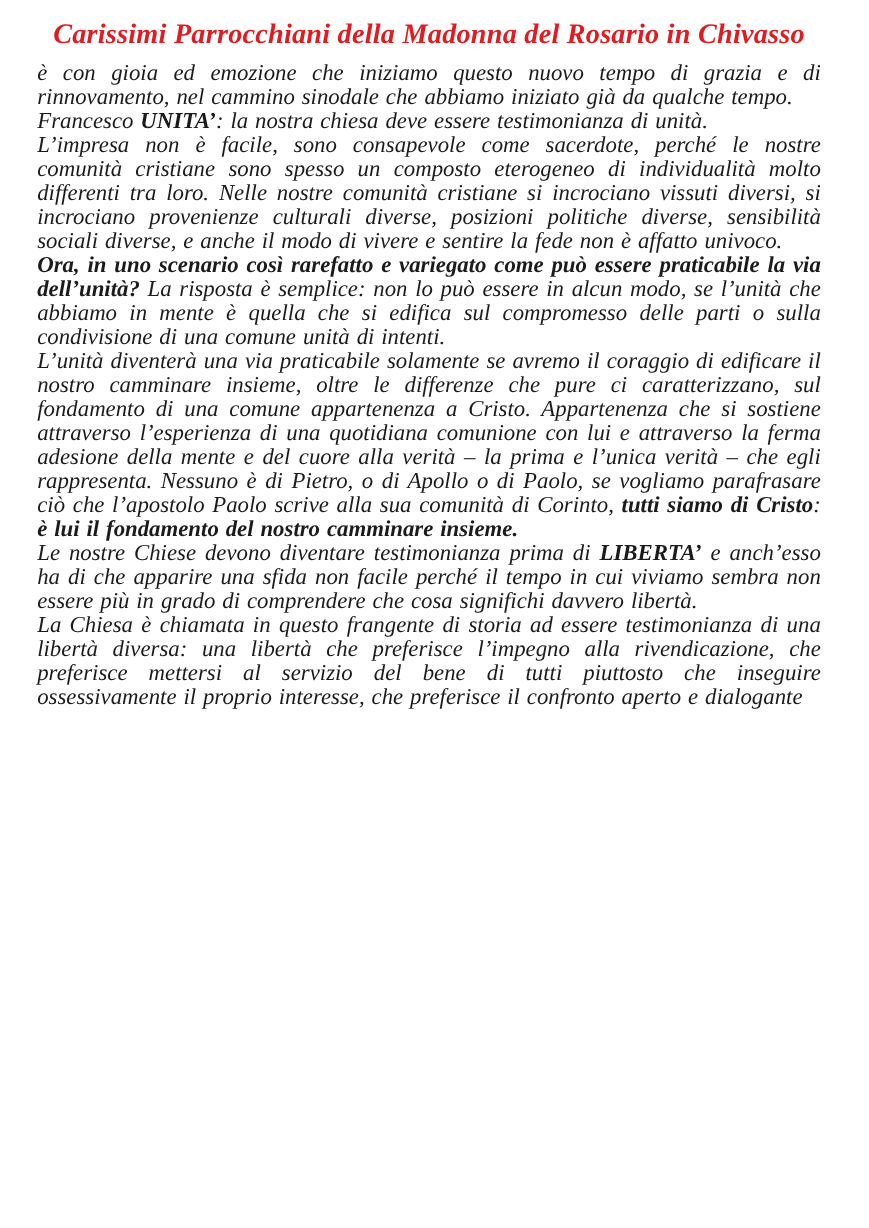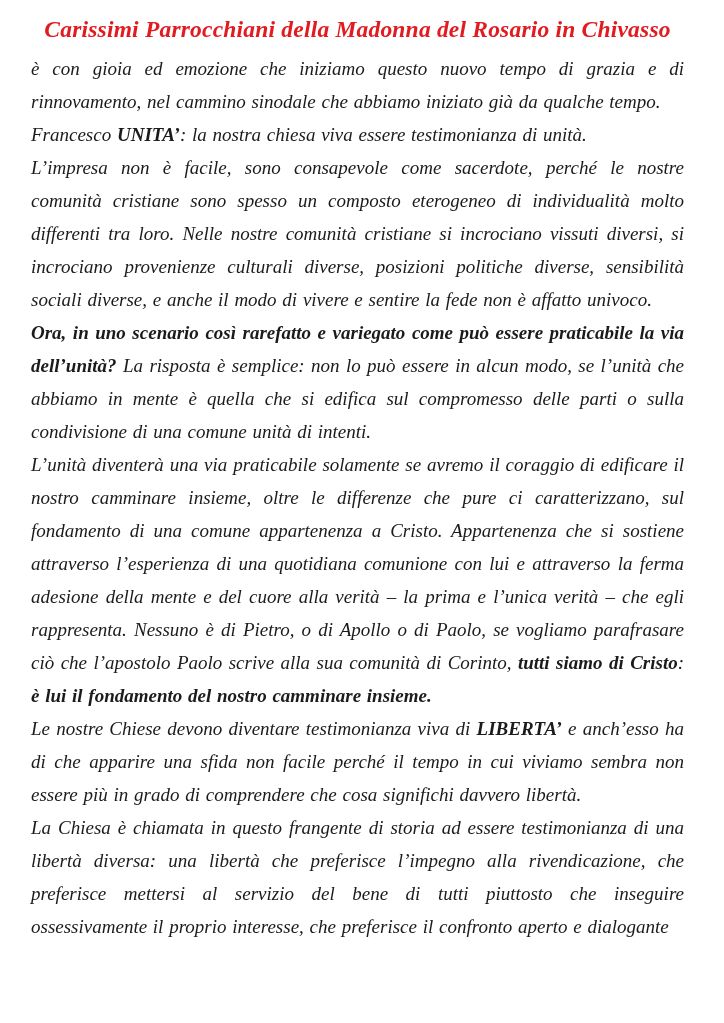--- a/index.html
+++ b/index.html
@@ -27,36 +27,36 @@
     font-size: 23.5px;
     line-height: 35px;
     color: #e11b20;
     margin: 0 0 5px 0;
     letter-spacing: 0.2px;
   }
   .body-text p {
     margin: 0;
     text-align: justify;
     font-size: 19px;
-    line-height: 33px;
+    line-height: 20px;
     word-spacing: 1px;
   }
   .body-text b {
     font-weight: 700;
   }
 </style>
 </head>
 <body>
 
 <div class="page" style="background: rgb(255, 255, 255); color: rgb(27, 27, 27); padding-left: 31px;">
   <h1 class="title" style="color: rgb(225, 27, 32);">
     <span style="display:block">Carissimi Parrocchiani della Madonna del Rosario in Chivasso</span>
   </h1>
   <div class="body-text">
       <p><span>è con gioia ed emozione che iniziamo questo nuovo tempo di grazia e di rinnovamento, nel cammino sinodale che abbiamo iniziato già da qualche tempo.</span></p>
-      <p><span>Francesco </span><b>UNITA’</b><span>: la nostra chiesa viva essere testimonianza di unità.</span></p>
+      <p><span>Francesco </span><b>UNITA’</b><span>: la nostra chiesa deve essere testimonianza di unità.</span></p>
       <p><span>L’impresa non è facile, sono consapevole come sacerdote, perché le nostre comunità cristiane sono spesso un composto eterogeneo di individualità molto differenti tra loro. Nelle nostre comunità cristiane si incrociano vissuti diversi, si incrociano provenienze culturali diverse, posizioni politiche diverse, sensibilità sociali diverse, e anche il modo di vivere e sentire la fede non è affatto univoco.</span></p>
       <p><b>Ora, in uno scenario così rarefatto e variegato come può essere praticabile la via dell’unità?</b><span> La risposta è semplice: non lo può essere in alcun modo, se l’unità che abbiamo in mente è quella che si edifica sul compromesso delle parti o sulla condivisione di una comune unità di intenti.</span></p>
       <p><span>L’unità diventerà una via praticabile solamente se avremo il coraggio di edificare il nostro camminare insieme, oltre le differenze che pure ci caratterizzano, sul fondamento di una comune appartenenza a Cristo. Appartenenza che si sostiene attraverso l’esperienza di una quotidiana comunione con lui e attraverso la ferma adesione della mente e del cuore alla verità – la prima e l’unica verità – che egli rappresenta. Nessuno è di Pietro, o di Apollo o di Paolo, se vogliamo parafrasare ciò che l’apostolo Paolo scrive alla sua comunità di Corinto, </span><b>tutti siamo di Cristo</b><span>: </span><b>è lui il fondamento del nostro camminare insieme.</b></p>
-      <p><span>Le nostre Chiese devono diventare testimonianza viva di </span><b>LIBERTA’</b><span> e anch’esso ha di che apparire una sfida non facile perché il tempo in cui viviamo sembra non essere più in grado di comprendere che cosa significhi davvero libertà.</span></p>
+      <p><span>Le nostre Chiese devono diventare testimonianza prima di </span><b>LIBERTA’</b><span> e anch’esso ha di che apparire una sfida non facile perché il tempo in cui viviamo sembra non essere più in grado di comprendere che cosa significhi davvero libertà.</span></p>
       <p><span>La Chiesa è chiamata in questo frangente di storia ad essere testimonianza di una libertà diversa: una libertà che preferisce l’impegno alla rivendicazione, che preferisce mettersi al servizio del bene di tutti piuttosto che inseguire ossessivamente il proprio interesse, che preferisce il confronto aperto e dialogante</span></p>
     </div>
 </div>
 
 </body></html>

